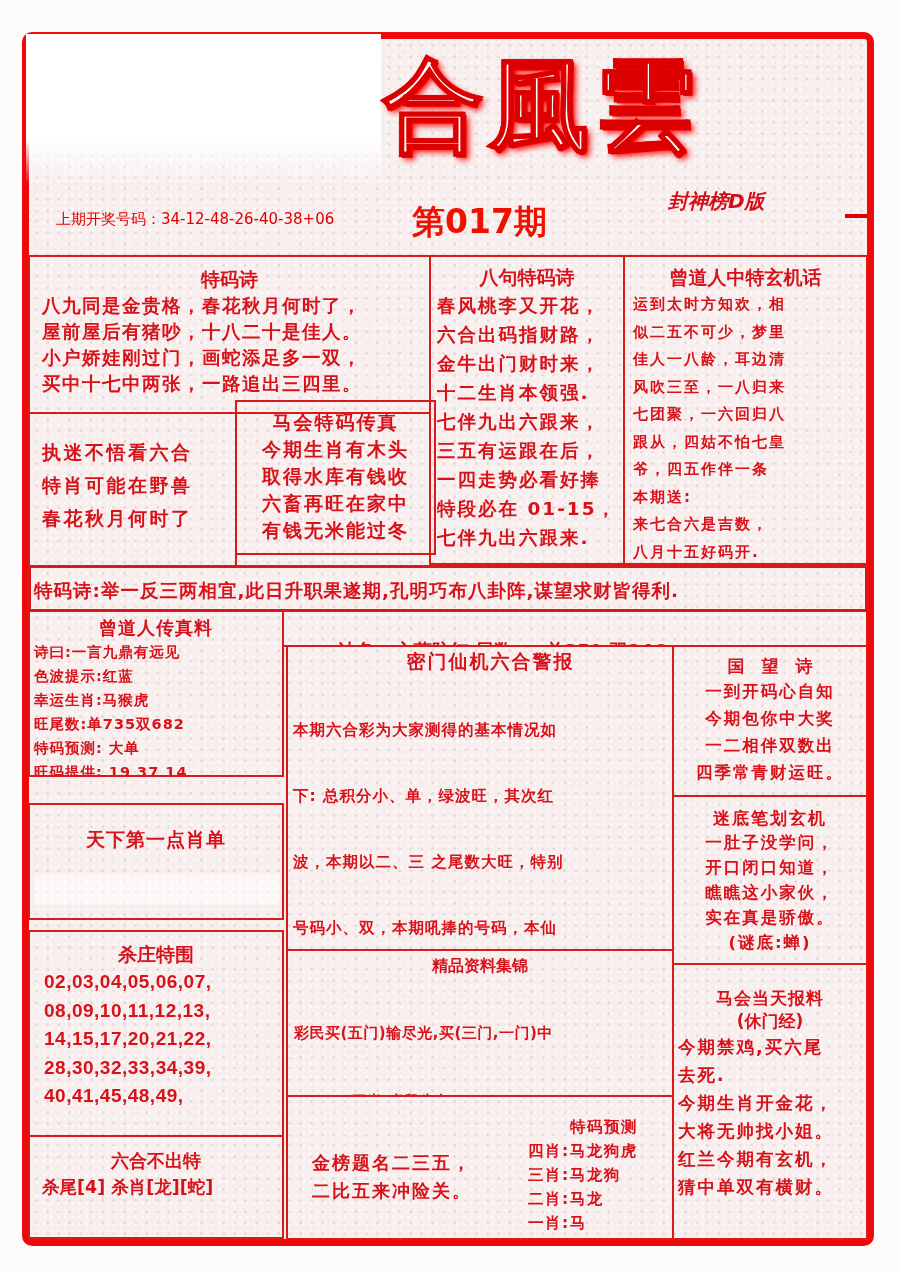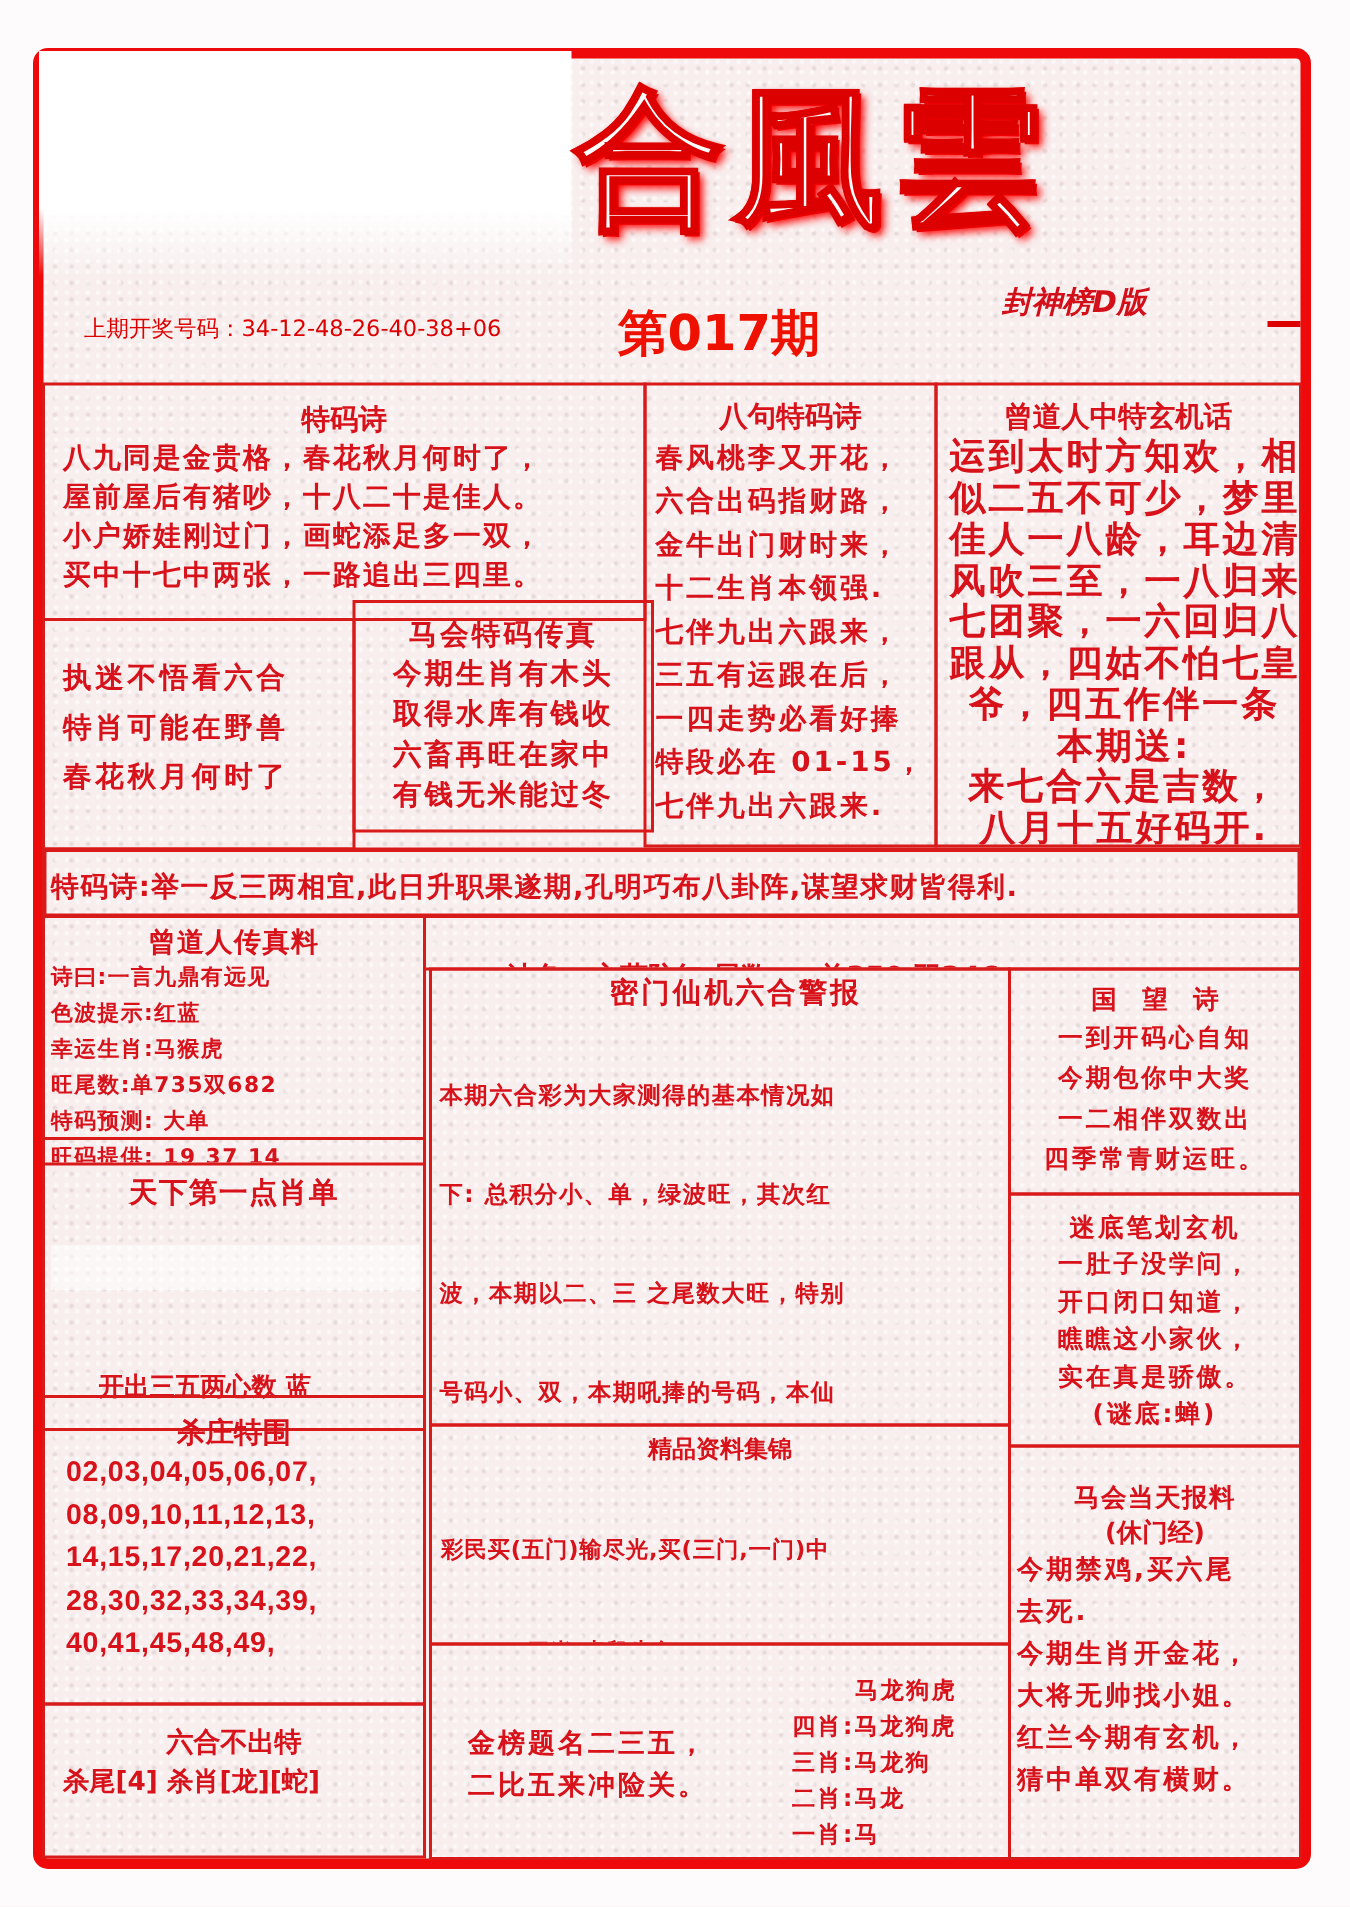--- a/index.html
+++ b/index.html
@@ -59,21 +59,21 @@
     <div>七伴九出六跟来，</div>
     <div>三五有运跟在后，</div>
     <div>一四走势必看好捧</div>
     <div>特段必在 01-15，</div>
     <div>七伴九出六跟来.</div>
   </div>
 </div>
 
 <div class="panel" style="left:623px;top:255px;width:245px;height:310px;">
   <div class="title" style="font-size:19px;margin-top:8px;">曾道人中特玄机话</div>
-  <div style="padding-left:8px;font-size:24px;line-height:27.5px;font-weight:bold;letter-spacing:2px;white-space:nowrap;text-align:center;">
+  <div style="padding-left:8px;font-size:15px;line-height:27.5px;font-weight:bold;letter-spacing:2px;white-space:nowrap;">
     <div>运到太时方知欢，相</div>
     <div>似二五不可少，梦里</div>
     <div>佳人一八龄，耳边清</div>
     <div>风吹三至，一八归来</div>
     <div>七团聚，一六回归八</div>
     <div>跟从，四姑不怕七皇</div>
     <div>爷，四五作伴一条</div>
     <div>本期送:</div>
     <div>来七合六是吉数，</div>
     <div>八月十五好码开.</div>
@@ -106,21 +106,21 @@
   <div style="padding-left:4px;font-size:14.5px;line-height:24px;font-weight:bold;letter-spacing:1px;white-space:nowrap;">
     <div>诗曰:一言九鼎有远见</div>
     <div>色波提示:红蓝</div>
     <div>幸运生肖:马猴虎</div>
     <div>旺尾数:单735双682</div>
     <div>特码预测: 大单</div>
     <div>旺码提供: 19 37 14</div>
   </div>
 </div>
 
-<div class="panel" style="left:28px;top:758px;width:256px;height:196px;">
+<div class="panel" style="left:28px;top:803px;width:256px;height:117px;">
   <div class="title" style="font-size:19px;margin-top:22px;letter-spacing:1px;">天下第一点肖单</div>
   <div style="position:absolute;left:4px;top:70px;width:246px;height:30px;background:rgba(255,255,255,0.55);"></div>
   <div style="position:absolute;left:6px;top:100px;font-size:17px;line-height:26px;font-weight:bold;white-space:pre;">
     <div>     开出三五两心数 蓝</div>
     
   </div>
 </div>
 
 <div class="panel" style="left:28px;top:930px;width:256px;height:207px;">
   <div class="title" style="font-size:19px;margin-top:10px;">杀庄特围</div>
@@ -171,21 +171,21 @@
     
   </div>
 </div>
 
 <div class="panel" style="left:286px;top:1095px;width:388px;height:145px;">
   <div style="position:absolute;left:24px;top:52px;font-size:18px;line-height:28px;font-weight:bold;letter-spacing:2px;">
     <div>金榜题名二三五，</div>
     <div>二比五来冲险关。</div>
   </div>
   <div style="position:absolute;left:240px;top:18px;font-size:15.5px;line-height:24px;font-weight:bold;letter-spacing:1.5px;">
-    <div style="padding-left:42px;">马龙狗虎</div>
+    <div style="padding-left:42px;">特码预测</div>
     <div>四肖:马龙狗虎</div>
     <div>三肖:马龙狗</div>
     <div>二肖:马龙</div>
     <div>一肖:马</div>
   </div>
 </div>
 
 <div class="panel" style="left:672px;top:645px;width:196px;height:152px;">
   <div class="title" style="font-size:17px;margin-top:8px;">国　望　诗</div>
   <div style="text-align:center;font-size:16.5px;line-height:27px;font-weight:bold;letter-spacing:2px;">

